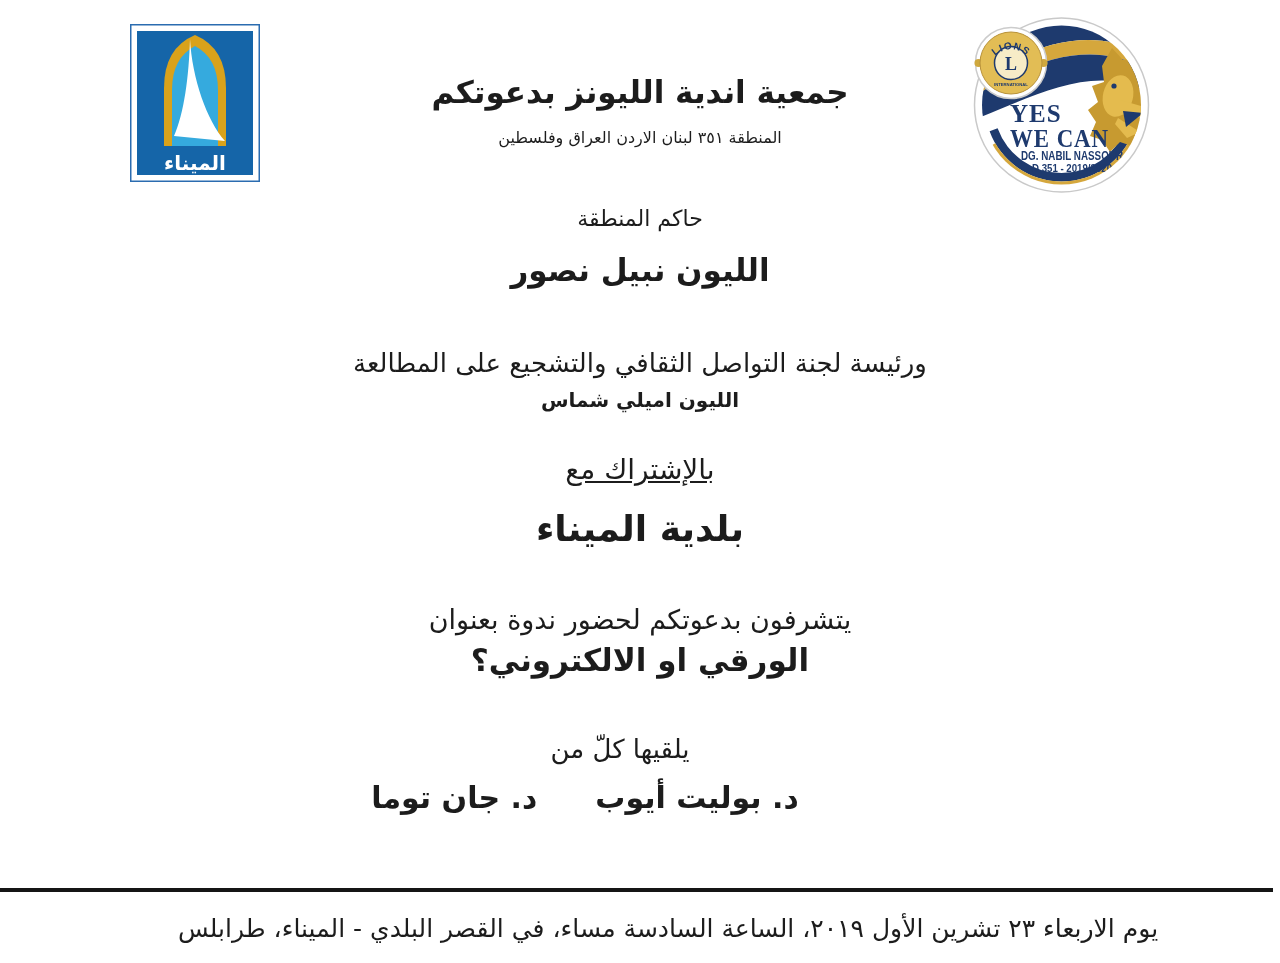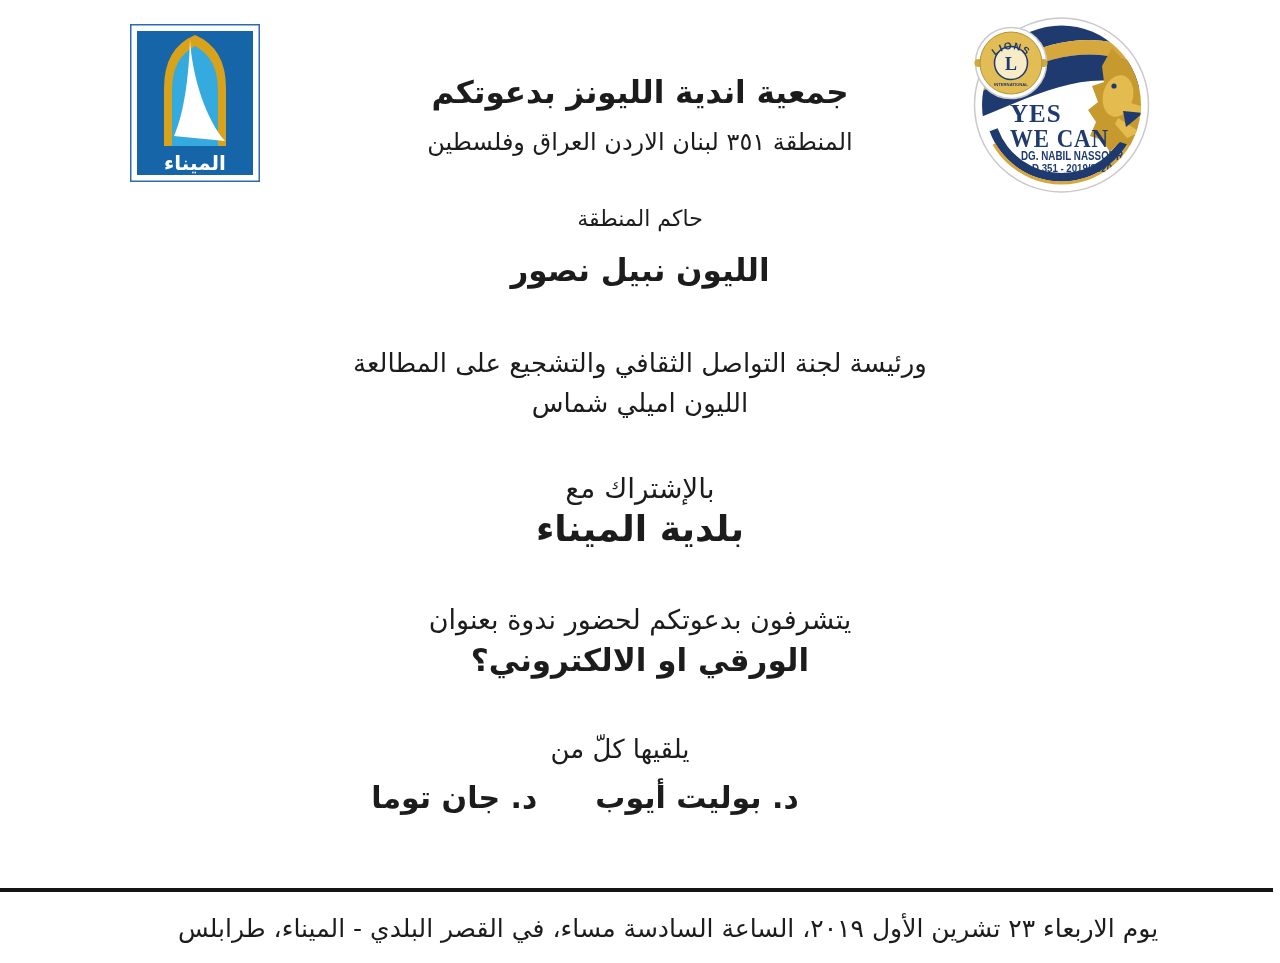--- a/index.html
+++ b/index.html
@@ -6,26 +6,26 @@
   body{
     width:1280px;height:963px;position:relative;overflow:hidden;
     background:#ffffff;color:#1c1c1c;
     font-family:"DejaVu Sans", sans-serif;
   }
   .line{
     position:absolute;left:0;width:100%;
     text-align:center;direction:rtl;white-space:nowrap;
   }
   .l-title{top:74px;font-size:31px;font-weight:bold;}
-  .l-district{top:128px;font-size:24px;}
+  .l-district{top:128px;font-size:16px;}
   .l-gov-title{top:206px;font-size:22px;}
   .l-gov-name{top:252px;font-size:31px;font-weight:bold;}
   .l-chair-title{top:336px;font-size:26px;margin-top:12px;}
-  .l-chair-name{top:388px;font-size:26px;font-weight:normal;}
-  .l-partner-label{top:472px;font-size:28px;}
+  .l-chair-name{top:388px;font-size:20px;font-weight:bold;}
+  .l-partner-label{top:453px;font-size:28px;text-decoration:underline;}
   .l-partner-name{top:508px;font-size:36px;font-weight:bold;}
   .l-invite{top:572px;font-size:27px;margin-top:32px;}
   .l-seminar{top:642px;font-size:31px;font-weight:bold;}
   .l-speakers-intro{top:734px;font-size:26px;transform:translateX(-20px);}
   .l-speakers{top:780px;font-size:30px;font-weight:bold;transform:translateX(-55px);}
   .speaker-gap{display:inline-block;width:58px;}
   .divider{position:absolute;top:888px;left:0;width:1273px;height:4px;background:#151515;}
   .l-footer{top:914px;font-size:25px;transform:translateX(28px);}
   .logo-left{position:absolute;left:130px;top:24px;width:106px;height:158px;}
   .logo-right{position:absolute;left:960px;top:14px;width:195px;height:180px;}

